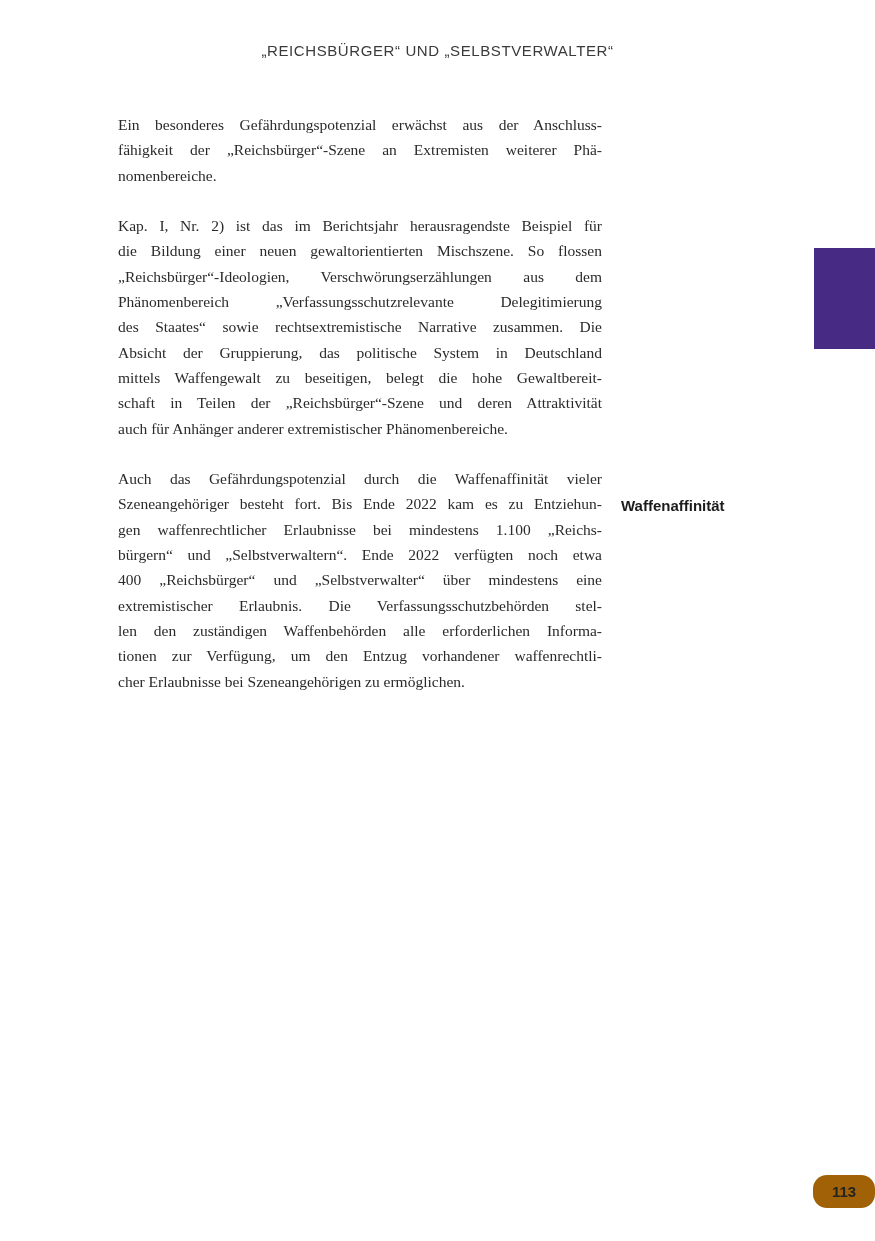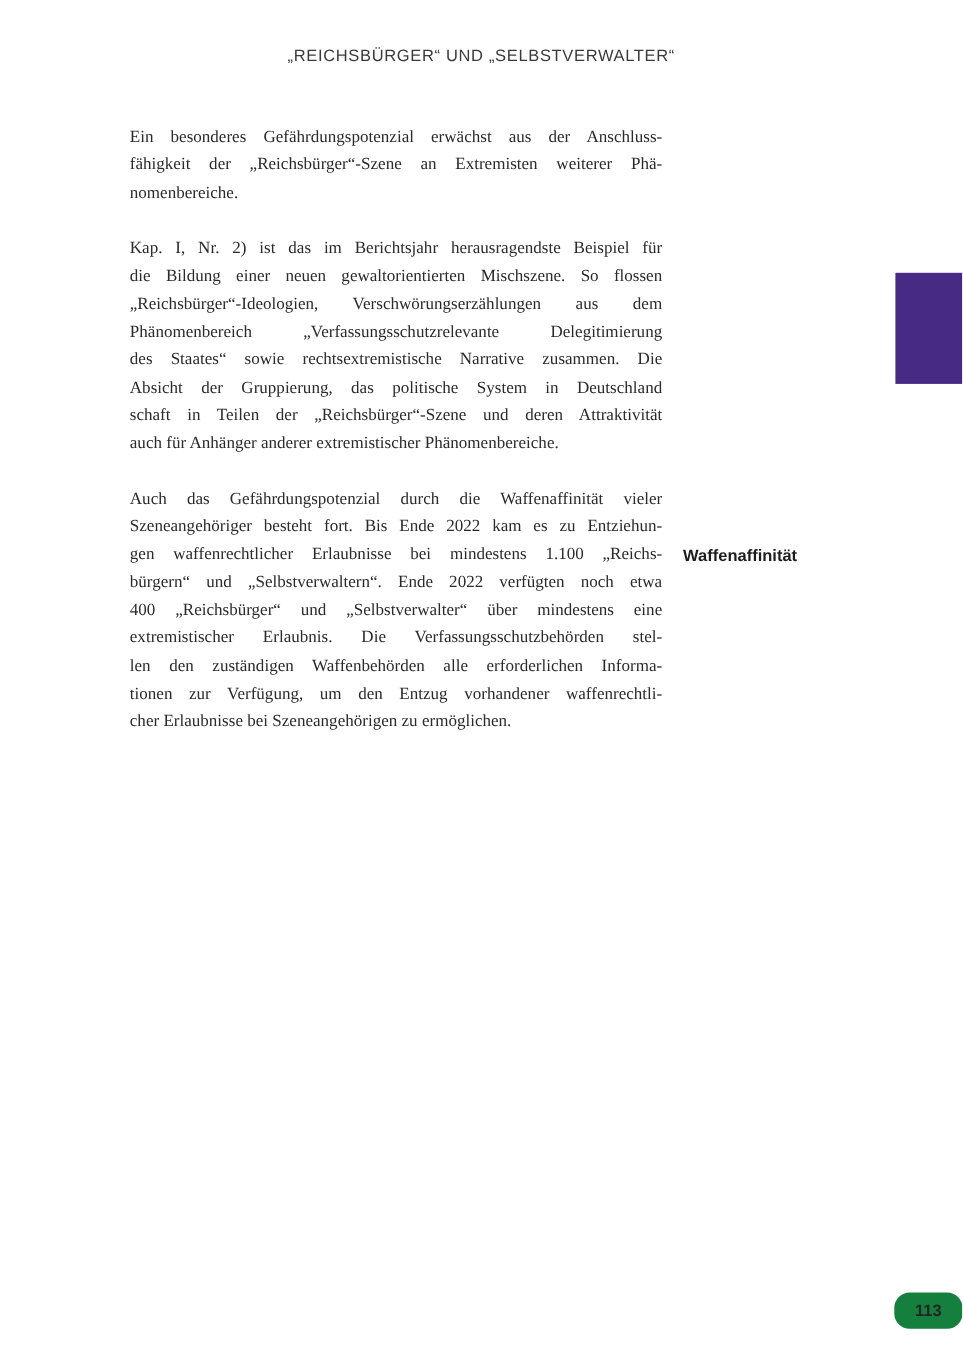--- a/index.html
+++ b/index.html
@@ -70,21 +70,21 @@
     width: 61px;
     height: 101px;
     background: #472a83;
   }
   .page-number-badge {
     position: absolute;
     left: 813px;
     top: 1175px;
     width: 62px;
     height: 33px;
-    background: #15803d;
+    background: #a16207;
     display: flex;
     align-items: center;
     justify-content: center;
     border-radius: 14px;
   }
   .page-number-badge span {
     font-family: "Liberation Sans", sans-serif;
     font-size: 15px;
     font-weight: 700;
     color: #242424;
@@ -105,20 +105,21 @@
       <div class="tline last">nomenbereiche.</div>
     </div>
 
     <div class="paragraph">
       <div class="tline">Kap. I, Nr. 2) ist das im Berichtsjahr herausragendste Beispiel für</div>
       <div class="tline">die Bildung einer neuen gewaltorientierten Mischszene. So flossen</div>
       <div class="tline">„Reichsbürger“-Ideologien, Verschwörungserzählungen aus dem</div>
       <div class="tline">Phänomenbereich „Verfassungsschutzrelevante Delegitimierung</div>
       <div class="tline">des Staates“ sowie rechtsextremistische Narrative zusammen. Die</div>
       <div class="tline">Absicht der Gruppierung, das politische System in Deutschland</div>
+      <div class="tline">mittels Waffengewalt zu beseitigen, belegt die hohe Gewaltbereit-</div>
       <div class="tline">schaft in Teilen der „Reichsbürger“-Szene und deren Attraktivität</div>
       <div class="tline last">auch für Anhänger anderer extremistischer Phänomenbereiche.</div>
     </div>
 
     <div class="paragraph">
       <div class="tline">Auch das Gefährdungspotenzial durch die Waffenaffinität vieler</div>
       <div class="tline">Szeneangehöriger besteht fort. Bis Ende 2022 kam es zu Entziehun-</div>
       <div class="tline">gen waffenrechtlicher Erlaubnisse bei mindestens 1.100 „Reichs-</div>
       <div class="tline">bürgern“ und „Selbstverwaltern“. Ende 2022 verfügten noch etwa</div>
       <div class="tline">400 „Reichsbürger“ und „Selbstverwalter“ über mindestens eine</div>

